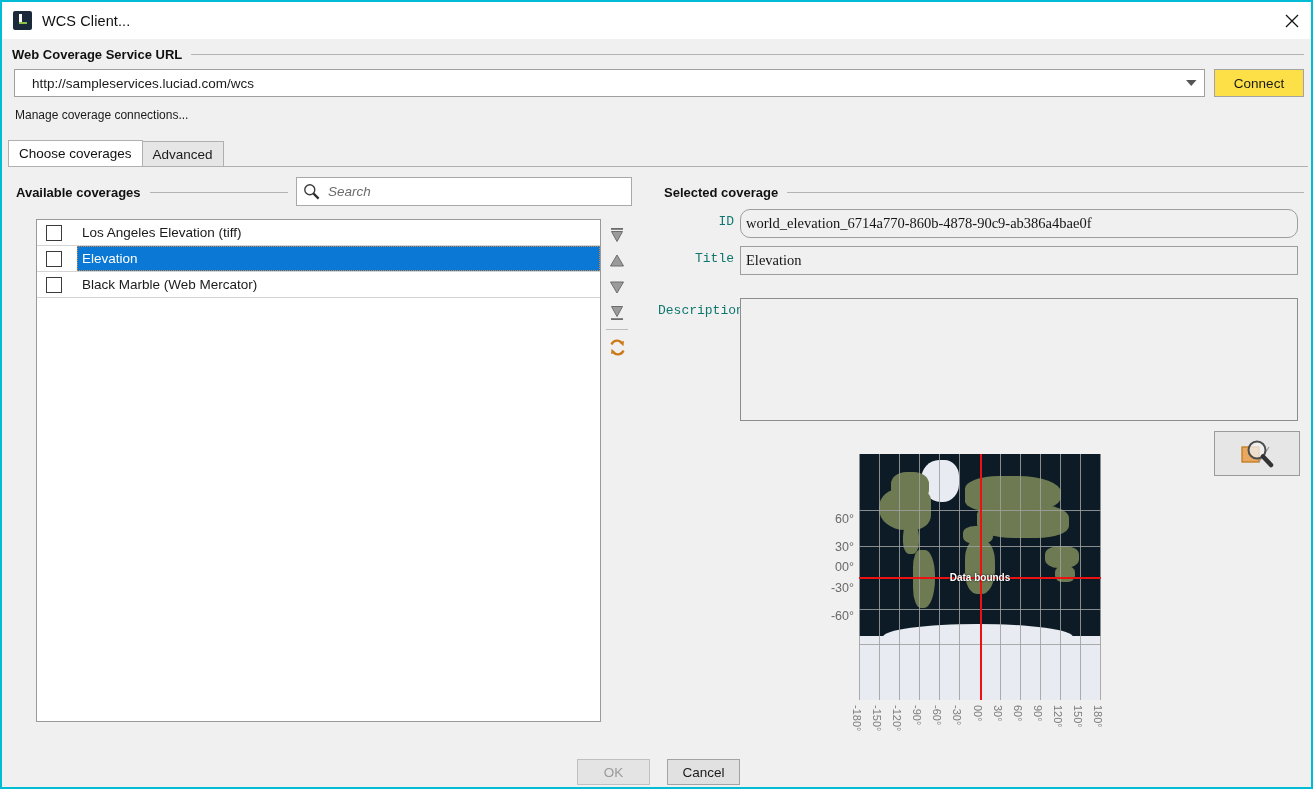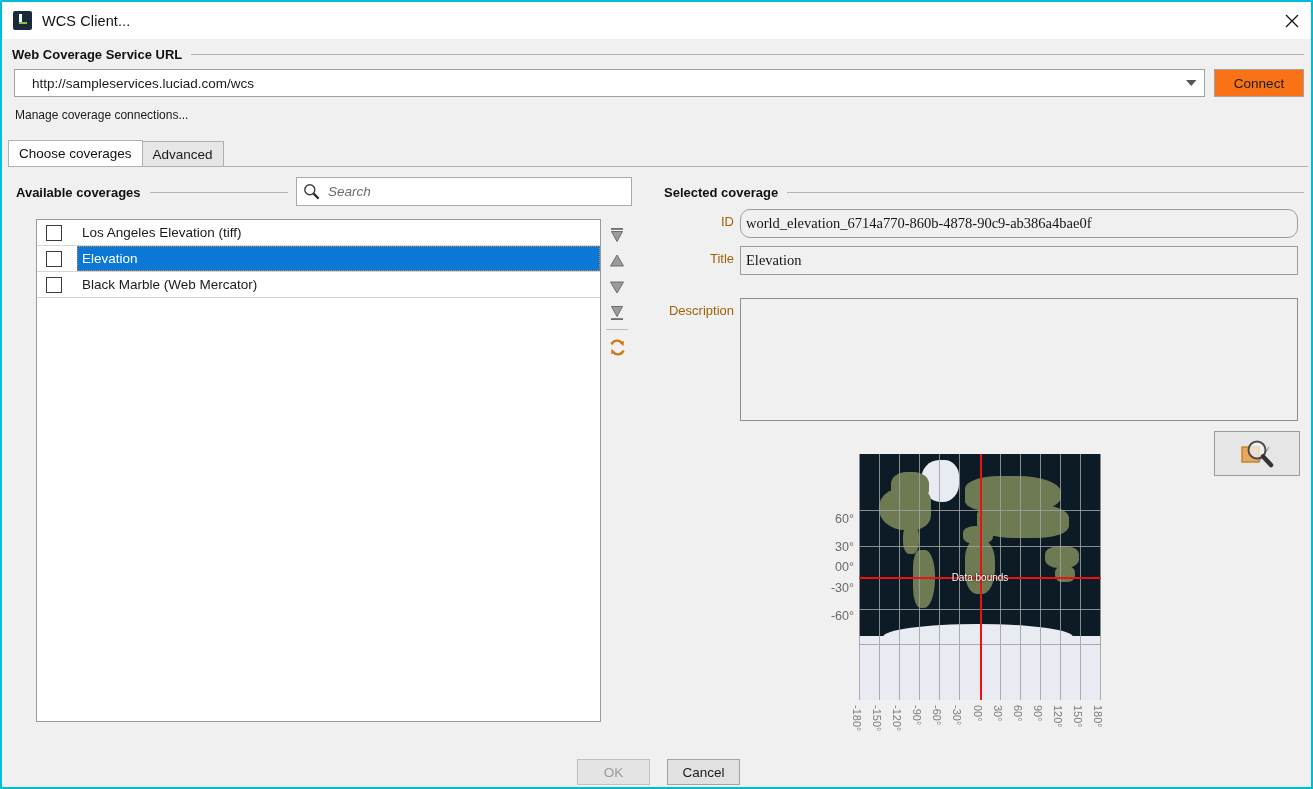--- a/index.html
+++ b/index.html
@@ -103,21 +103,21 @@
     overflow: hidden;
   }
   #url-arrow {
     width: 26px; height: 26px;
     display: flex; align-items: center; justify-content: center;
     cursor: pointer;
   }
   #connect-btn {
     margin-left: 9px;
     width: 90px; height: 28px;
-    background: #f97316;
+    background: #fde047;
     border: 1px solid #a3a3a3;
     display: flex; align-items: center; justify-content: center;
     font-size: 13.5px;
     color: #1a1a1a;
     cursor: pointer;
   }
   #manage-link {
     position: absolute; left: 13px; top: 108px;
     font-size: 12px;
     color: #1a1a1a;
@@ -238,23 +238,24 @@
   
   #sel-head {
     position: absolute; left: 662px; top: 183px; width: 640px; height: 18px;
   }
   .field-row {
     position: absolute;
     display: flex; align-items: flex-start;
   }
   .field-label {
     font-size: 13px;
-    color: #a16207;
+    color: #0f766e;
     text-align: right;
     padding-top: 5px;
+    font-family: Liberation Mono, monospace;
   }
   .field-input {
     background: #f0f0f0;
     border: 1px solid #9d9d9d;
     font-size: 14.5px;
     font-family: "Liberation Serif", serif;
     color: #141414;
     padding: 2px 5px;
     display: flex; align-items: center;
     overflow: hidden;
@@ -308,21 +309,21 @@
   #map-grid .gl-v { width: 1px; top: 0; bottom: 0; }
   #map-grid .gl-h { height: 1px; left: 0; right: 0; }
   .bound-line { position: absolute; background: #ee1111; }
   #bound-v { width: 1.5px; top: 0; bottom: 0; left: 50%; }
   #bound-h { height: 1.5px; left: 0; right: 0; top: 50%; }
   #bounds-label {
     position: absolute;
     left: 50%; top: 50%;
     transform: translate(-50%, -50%);
     font-size: 10px;
-    font-weight: normal;
+    font-weight: bold;
     color: #ffffff;
     white-space: nowrap;
     text-shadow: 0 0 2px #000;
   }
   .lat-label {
     position: absolute;
     right: 258px;
     font-size: 12.5px;
     color: #6a6a6a;
     text-align: right;

